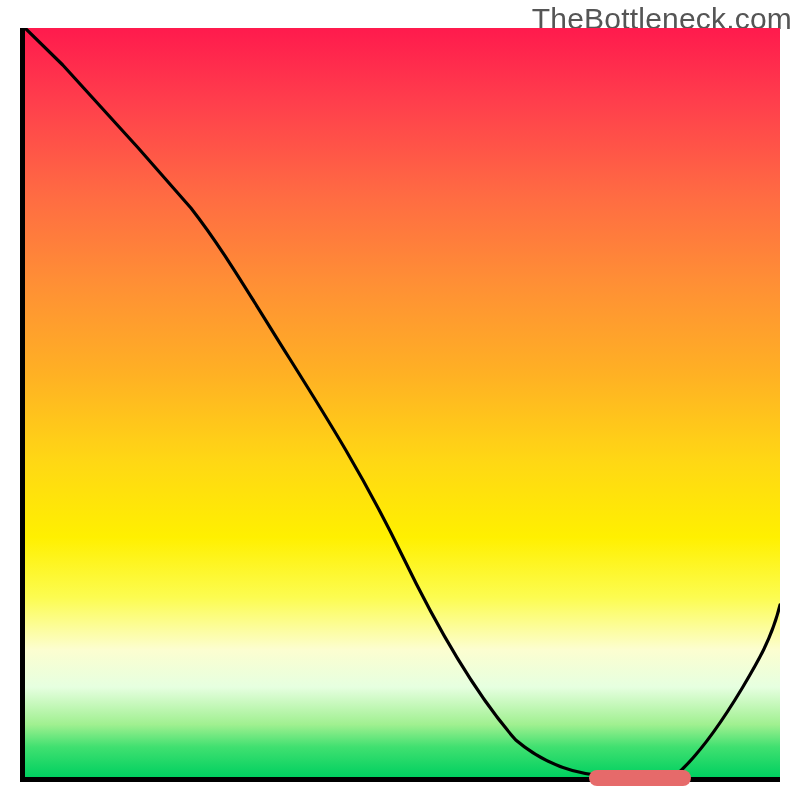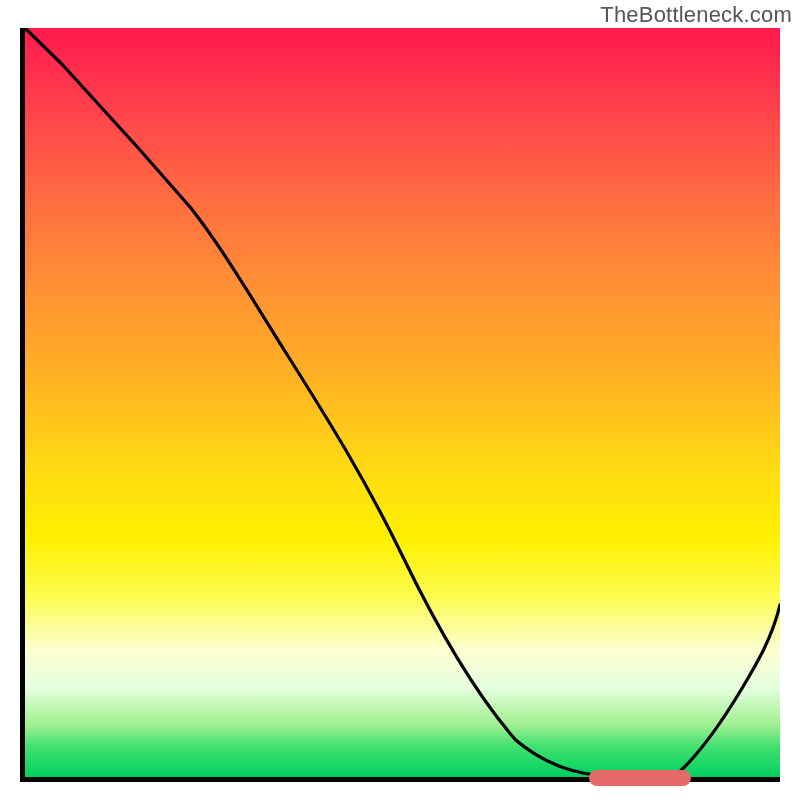--- a/index.html
+++ b/index.html
@@ -9,21 +9,21 @@
     background: #ffffff;
     position: relative;
     font-family: Arial, Helvetica, sans-serif;
     overflow: hidden;
   }
   .watermark {
     position: absolute;
     top: 2px;
     right: 8px;
     color: #555;
-    font-size: 22px;
+    font-size: 30px;
     font-weight: 500;
     letter-spacing: 0.2px;
   }
   .plot-frame {
     position: absolute;
     left: 20px;
     top: 28px;
     width: 760px;
     height: 754px;
     border-left: 5px solid #000;

